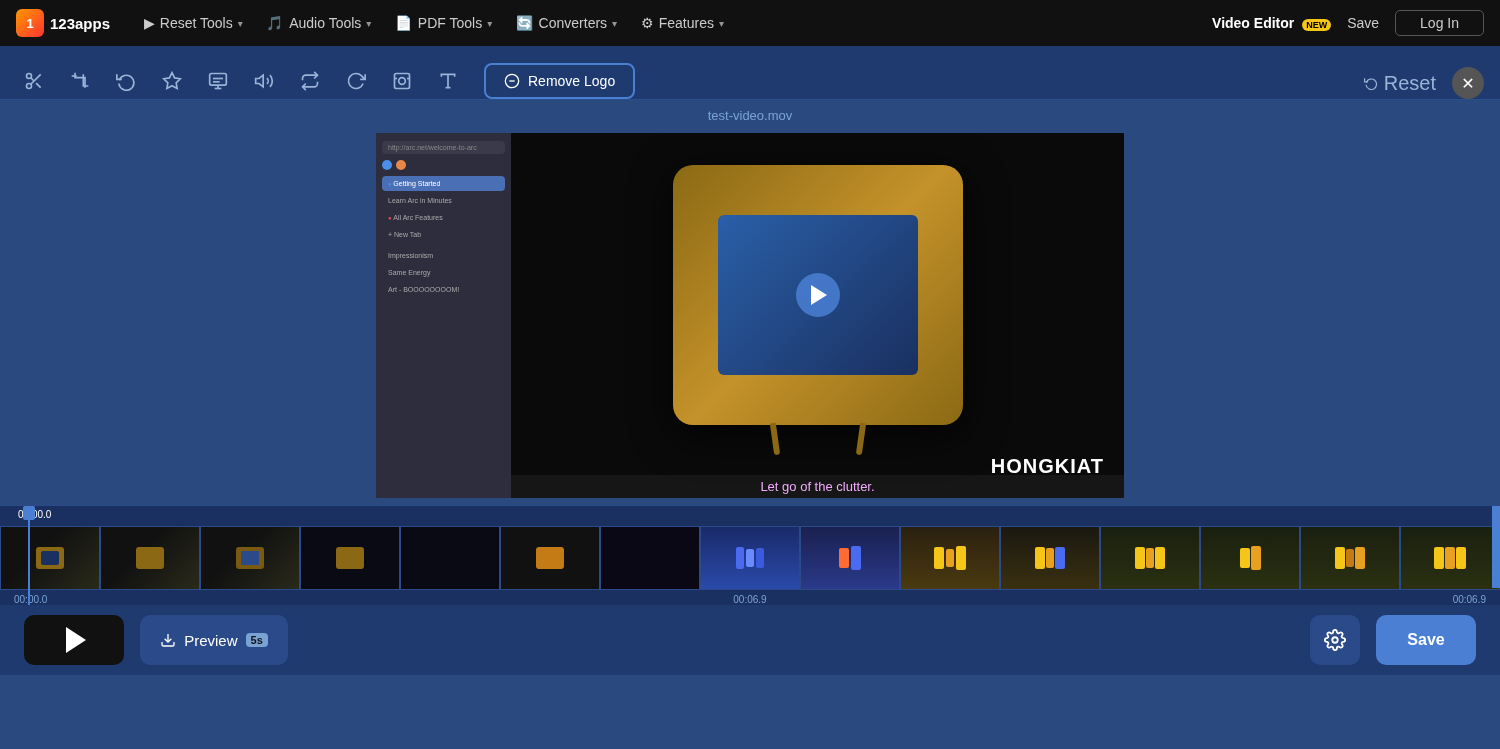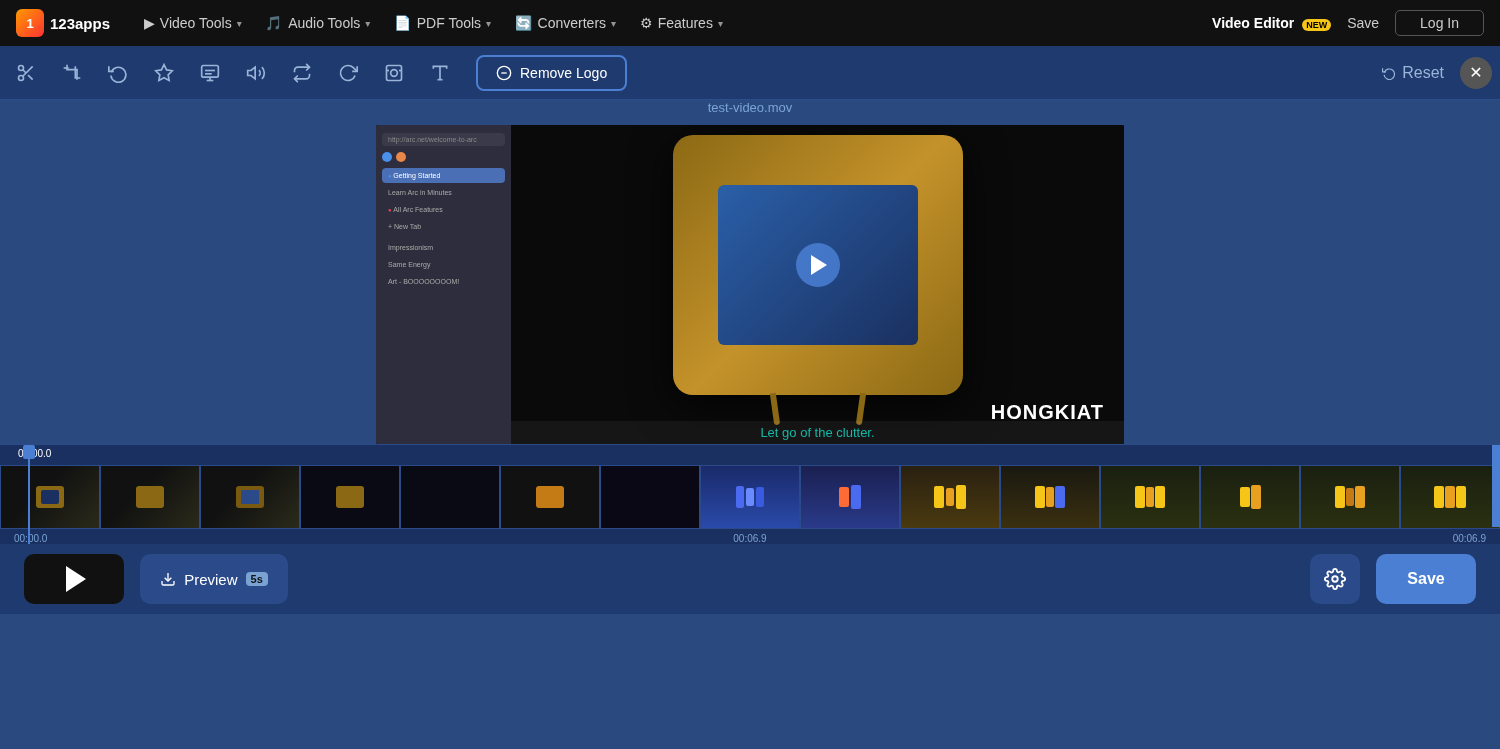--- a/index.html
+++ b/index.html
@@ -15,30 +15,30 @@
     .nav-items { display: flex; align-items: center; gap: 4px; flex: 1; }
     .nav-item { color: #ccc; font-size: 14px; padding: 6px 10px; border-radius: 5px; cursor: pointer; display: flex; align-items: center; gap: 5px; }
     .nav-right { display: flex; align-items: center; gap: 16px; margin-left: auto; }
     .nav-right-text { color: #ccc; font-size: 14px; cursor: pointer; }
     .nav-right-text.active { color: white; font-weight: 600; }
     .badge-new { background: #f5c518; color: black; font-size: 9px; font-weight: 700; padding: 1px 4px; border-radius: 6px; margin-left: 4px; }
     .btn-login { color: #ccc; font-size: 14px; border: 1px solid #555; border-radius: 5px; padding: 4px 24px; cursor: pointer; }
 
     
     .toolbar {
-      width: 100%; height: 54px; background: #1e3a6e; display: flex; align-items: center; padding: 0 8px; gap: 10px; border-bottom: 1px solid #2a4f8a;
+      width: 100%; height: 54px; background: #1e3a6e; display: flex; align-items: flex-end; padding: 0 16px; gap: 10px; border-bottom: 1px solid #2a4f8a;
     }
     .tool-btn {
       width: 36px; height: 36px; display: flex; align-items: center; justify-content: center; border-radius: 6px; cursor: pointer; color: #9ab4d8; font-size: 18px;
     }
     .remove-logo-btn {
       margin-left: 8px; padding: 8px 18px; background: #1e3a6e; border: 2px solid #4a7fd4; border-radius: 8px; color: white; font-size: 14px; font-weight: 500; cursor: pointer; display: flex; align-items: center; gap: 8px;
     }
     .toolbar-right { margin-left: auto; display: flex; align-items: center; gap: 16px; }
-    .reset-btn { color: #9ab4d8; font-size: 16px; cursor: pointer; display: flex; align-items: center; gap: 6px; }
+    .reset-btn { color: #9ab4d8; font-size: 20px; cursor: pointer; display: flex; align-items: center; gap: 6px; }
     .close-btn { width: 32px; height: 32px; background: #555; border-radius: 50%; display: flex; align-items: center; justify-content: center; cursor: pointer; color: white; font-size: 16px; }
 
     
     .main-area {
       width: 100%; height: calc(749px - 46px - 54px - 100px - 70px); background: #2a4a7f; display: flex; align-items: center; justify-content: center; flex-direction: column; position: relative;
     }
     .filename { color: #7aa3d4; font-size: 13px; margin-bottom: 10px; }
     .video-container {
       width: 748px; height: 365px; position: relative; background: #000; overflow: hidden; border-radius: 2px;
     }
@@ -66,21 +66,21 @@
       width: 290px; height: 260px; background: linear-gradient(135deg, #8b6914, #c4922a, #8b6914); border-radius: 20px; position: relative; display: flex; align-items: center; justify-content: center; box-shadow: 0 10px 40px rgba(0,0,0,0.8);
     }
     .tv-screen { width: 200px; height: 160px; background: #1a3a6e; border-radius: 6px; display: flex; align-items: center; justify-content: center; position: relative; overflow: hidden; }
     .tv-screen-content { background: linear-gradient(135deg, #2a5fa8, #1a3060); width: 100%; height: 100%; display: flex; align-items: center; justify-content: center; }
     .play-btn-overlay { width: 44px; height: 44px; background: rgba(74,127,212,0.85); border-radius: 50%; display: flex; align-items: center; justify-content: center; }
     .play-triangle { width: 0; height: 0; border-top: 10px solid transparent; border-bottom: 10px solid transparent; border-left: 16px solid white; margin-left: 3px; }
     .tv-legs { position: absolute; bottom: -30px; left: 50%; transform: translateX(-50%); display: flex; gap: 80px; }
     .tv-leg { width: 6px; height: 32px; background: #8b6914; border-radius: 0 0 4px 4px; transform: rotate(5deg); }
     .tv-leg:first-child { transform: rotate(-8deg); }
     .hongkiat-text { position: absolute; bottom: 20px; right: 20px; color: white; font-size: 20px; font-weight: 700; letter-spacing: 1px; }
-    .let-go-text { position: absolute; bottom: 0; left: 0; right: 0; background: rgba(255,255,255,0.05); color: #14b8a6; font-size: 13px; text-align: center; padding: 4px; }
+    .let-go-text { position: absolute; bottom: 0; left: 0; right: 0; background: rgba(255,255,255,0.05); color: #f0abfc; font-size: 13px; text-align: center; padding: 4px; }
     .overlay-text {
       position: absolute; top: 50%; left: 50%; transform: translate(-50%, -50%);
       color: white; font-size: 16px; font-weight: 600; text-align: center; line-height: 1.5;
       text-shadow: 0 1px 4px rgba(0,0,0,0.8); pointer-events: none; width: 300px;
     }
 
     
     .timeline-area {
       width: 100%; height: 100px; background: #1a3060; border-top: 1px solid #2a4a8a; position: relative; overflow: hidden;
     }
@@ -124,21 +124,21 @@
 <body>
 
 <nav class="nav-bar">
   <div class="nav-logo">
     <div class="nav-logo-icon">1</div>
     <span class="nav-logo-text">123apps</span>
   </div>
   <div class="nav-items">
     <div class="nav-item">
       <span>▶</span>
-      <span>Video Tools</span>
+      <span>Reset Tools</span>
       <span class="chevron">▾</span>
     </div>
     <div class="nav-item">
       <span>🎵</span>
       <span>Audio Tools</span>
       <span class="chevron">▾</span>
     </div>
     <div class="nav-item">
       <span>📄</span>
       <span>PDF Tools</span>
@@ -252,21 +252,21 @@
       <svg width="14" height="14" viewBox="0 0 24 24" fill="none" stroke="#9ab4d8" stroke-width="2">
           <polyline points="1 4 1 10 7 10"></polyline>
           <path d="M3.51 15a9 9 0 1 0 .49-3.93"></path>
         </svg>
       <span>Reset</span>
     </div>
     <div class="close-btn">✕</div>
   </div>
 </div>
 
-<div class="main-area" style="height: 344px;">
+<div class="main-area" style="height: 405px;">
   <div class="filename">test-video.mov</div>
   <div class="video-container">
 
     <div class="video-left-panel">
       <div class="arc-browser-mockup">
         <div class="arc-url-bar">http://arc.net/welcome-to-arc</div>
         <div class="arc-nav-icons">
           <div class="arc-icon blue"></div>
           <div class="arc-icon orange"></div>
         </div>

